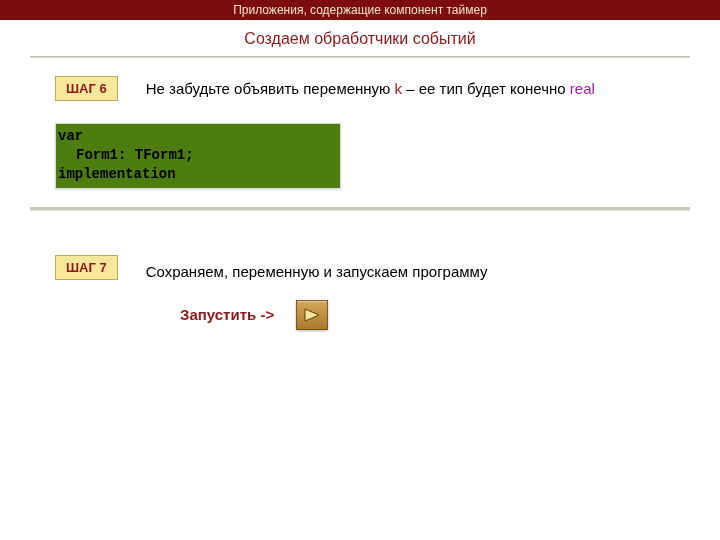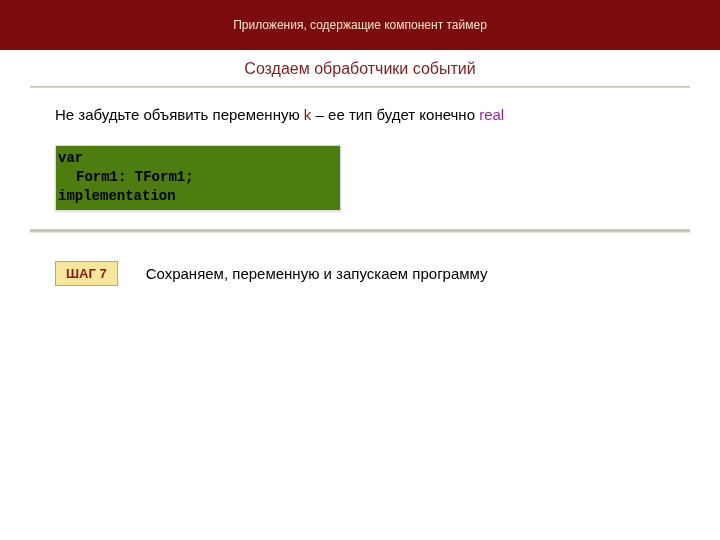--- a/index.html
+++ b/index.html
@@ -15,21 +15,21 @@
   .page {
     width: 720px;
     height: 540px;
     position: relative;
   }
   .header-bar {
     background: #7d0d0d;
     color: #f5e7c4;
     font-size: 12px;
     text-align: center;
-    padding: 18px 0;
+    padding: 3px 0;
   }
   .subtitle {
     color: #8b1a1a;
     text-align: center;
     font-size: 16px;
     margin: 10px 0 8px 0;
   }
   .h-rule {
     margin: 0 30px;
     height: 2px;
@@ -130,33 +130,42 @@
 
   <div class="header-bar">
     <span>Приложения, содержащие компонент таймер</span>
   </div>
 
   <div class="subtitle">Создаем обработчики событий</div>
 
   <div class="h-rule"></div>
 
   <div class="step-row">
+    <div class="step-badge">ШАГ 6</div>
     <div class="step-text">
       <span>Не забудьте объявить переменную </span><span class="var-k">k</span><span> – ее тип будет конечно </span><span class="type-real">real</span>
     </div>
   </div>
 
   <div class="code-block">
     <div>var</div>
     <div class="code-line-indent">Form1: TForm1;</div>
     <div>implementation</div>
   </div>
 
   <div class="rule2"></div>
 
-  <div class="step-row" style="margin-top:28px;">
+  <div class="step-row" style="margin-top:44px;align-items:flex-end;">
     <div class="step-badge">ШАГ 7</div>
     <div class="step-text">Сохраняем, переменную и запускаем программу</div>
   </div>
 
+  <div class="launch-row">
+    <span class="launch-label">Запустить -&gt;</span>
+    <div class="play-button">
+      <svg width="16" height="14" viewBox="0 0 16 14">
+        <polygon points="1,1 15,7 1,13" fill="#f6e79a" stroke="#5a3c10" stroke-width="1"></polygon>
+      </svg>
+    </div>
+  </div>
 
 
 </div>
 
 </body></html>

